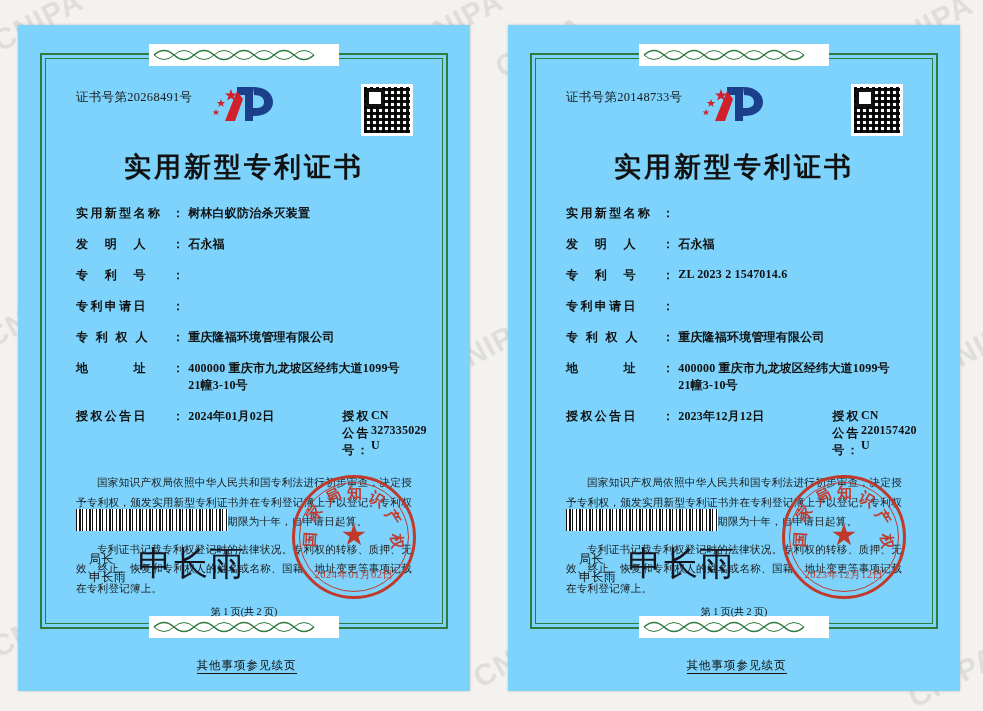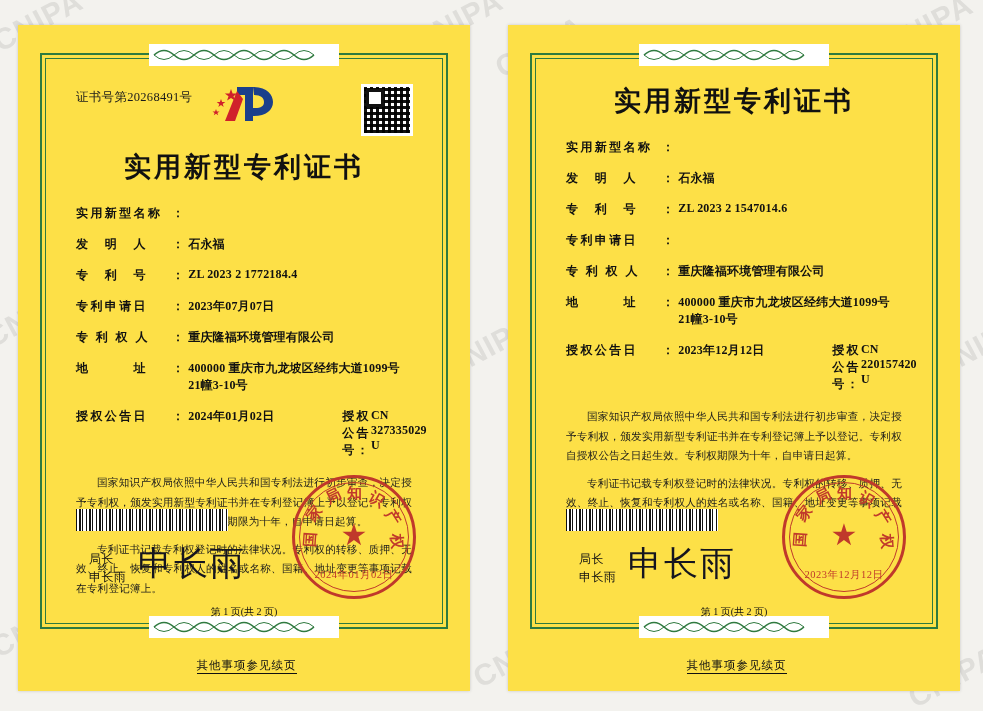--- a/index.html
+++ b/index.html
@@ -30,21 +30,21 @@
     color: rgba(120, 120, 120, 0.16);
     font-size: 30px;
     letter-spacing: 1px;
     transform: rotate(-28deg);
     white-space: nowrap;
   }
 
   
   .sheet {
     position: absolute;
-    background: #fde047;
+    background: #7dd3fc;
     box-shadow: 0 0 3px rgba(0,0,0,0.18);
     z-index: 1;
   }
   #sheet-left  { left: 18px;  top: 25px; width: 452px; height: 666px; }
   #sheet-right { left: 508px; top: 25px; width: 452px; height: 666px; }
 
   .cert-inner {
     position: absolute;
     left: 22px;
     right: 22px;
@@ -331,35 +331,34 @@
         </div>
 
         <div class="qr"></div>
       </div>
 
       <div class="doc-title">实用新型专利证书</div>
 
       <div class="field">
         <span class="lbl">实用新型名称</span>
         <span class="sep">：</span>
+        <span class="val">树林白蚁防治杀灭装置</span>
       </div>
       <div class="field">
         <span class="lbl">发　明　人</span>
         <span class="sep">：</span>
         <span class="val">石永福</span>
       </div>
       <div class="field">
         <span class="lbl">专　利　号</span>
         <span class="sep">：</span>
-        <span class="val">ZL 2023 2 1772184.4</span>
       </div>
       <div class="field">
         <span class="lbl">专利申请日</span>
         <span class="sep">：</span>
-        <span class="val">2023年07月07日</span>
       </div>
       <div class="field">
         <span class="lbl">专 利 权 人</span>
         <span class="sep">：</span>
         <span class="val">重庆隆福环境管理有限公司</span>
       </div>
       <div class="field">
         <span class="lbl">地　　　址</span>
         <span class="sep">：</span>
         <span class="val">400000 重庆市九龙坡区经纬大道1099号21幢3-10号</span>
@@ -416,20 +415,36 @@
     </div>
     <div class="scroll-deco bottom">
       <svg width="190" height="22" viewBox="0 0 190 22">
         <path d="M5 11 q10 -9 20 0 q10 9 20 0 q10 -9 20 0 q10 9 20 0 q10 -9 20 0 q10 9 20 0 q10 -9 20 0 q10 9 20 0" fill="none" stroke="#2f7a3f" stroke-width="1.6"></path>
         <path d="M5 11 q10 9 20 0 q10 -9 20 0 q10 9 20 0 q10 -9 20 0 q10 9 20 0 q10 -9 20 0 q10 9 20 0 q10 -9 20 0" fill="none" stroke="#2f7a3f" stroke-width="1"></path>
       </svg>
     </div>
 
     <div class="page-body">
 
+      <div class="head-row">
+        <div class="cert-no">证书号第20148733号</div>
+
+        <div class="logo">
+          <svg width="74" height="58" viewBox="0 0 74 58">
+            <path d="M30 6 L46 6 L46 40 L38 40 L38 14 L30 14 Z" fill="#1b3f8b"></path>
+            <path d="M46 6 C60 6 66 14 66 21 C66 29 59 35 47 35 L44 35 L44 27 L48 27 C54 27 57 25 57 21 C57 17 54 14 47 14 Z" fill="#1b3f8b"></path>
+            <path d="M30 10 L18 40 L28 40 L36 18 Z" fill="#d0212b"></path>
+            <path d="M24 8 l1.6 4.4 h4.6 l-3.7 2.8 1.4 4.4 -3.9-2.7 -3.9 2.7 1.4-4.4 -3.7-2.8 h4.6 z" fill="#d0212b"></path>
+            <path d="M14 18 l1.1 3 h3.2 l-2.6 1.9 1 3 -2.7-1.8 -2.7 1.8 1-3 -2.6-1.9 h3.2 z" fill="#d0212b"></path>
+            <path d="M9 28 l0.9 2.4 h2.6 l-2.1 1.5 0.8 2.4 -2.2-1.5 -2.2 1.5 0.8-2.4 -2.1-1.5 h2.6 z" fill="#d0212b"></path>
+          </svg>
+        </div>
+
+        <div class="qr"></div>
+      </div>
 
       <div class="doc-title">实用新型专利证书</div>
 
       <div class="field">
         <span class="lbl">实用新型名称</span>
         <span class="sep">：</span>
       </div>
       <div class="field">
         <span class="lbl">发　明　人</span>
         <span class="sep">：</span>

